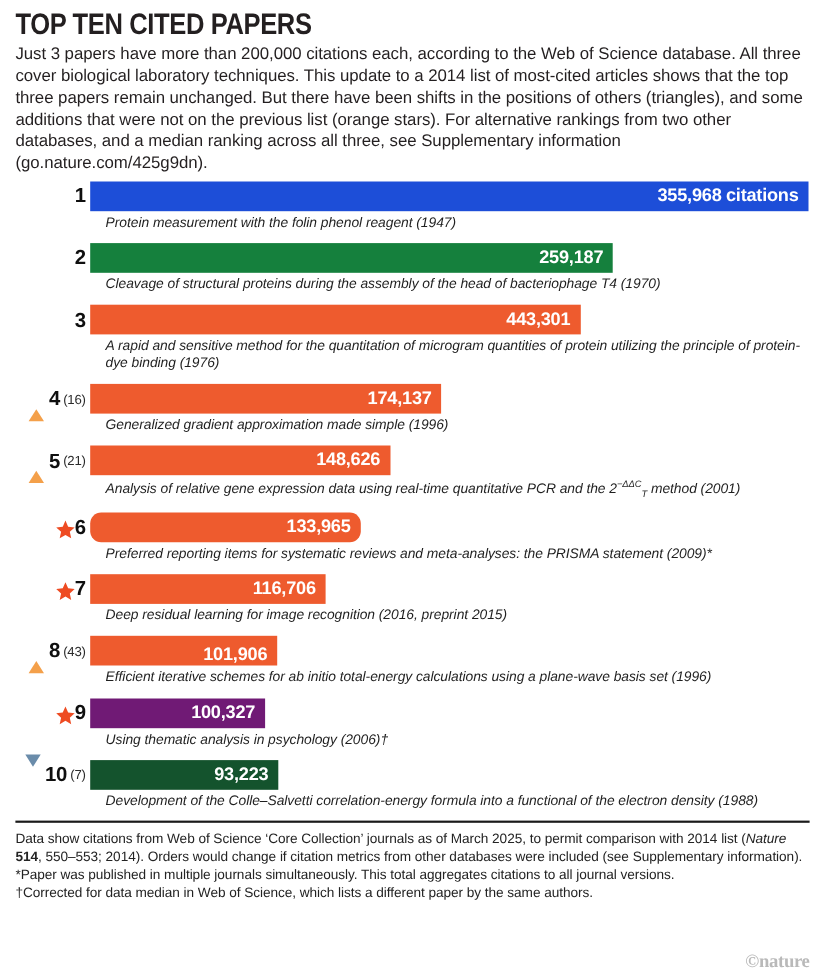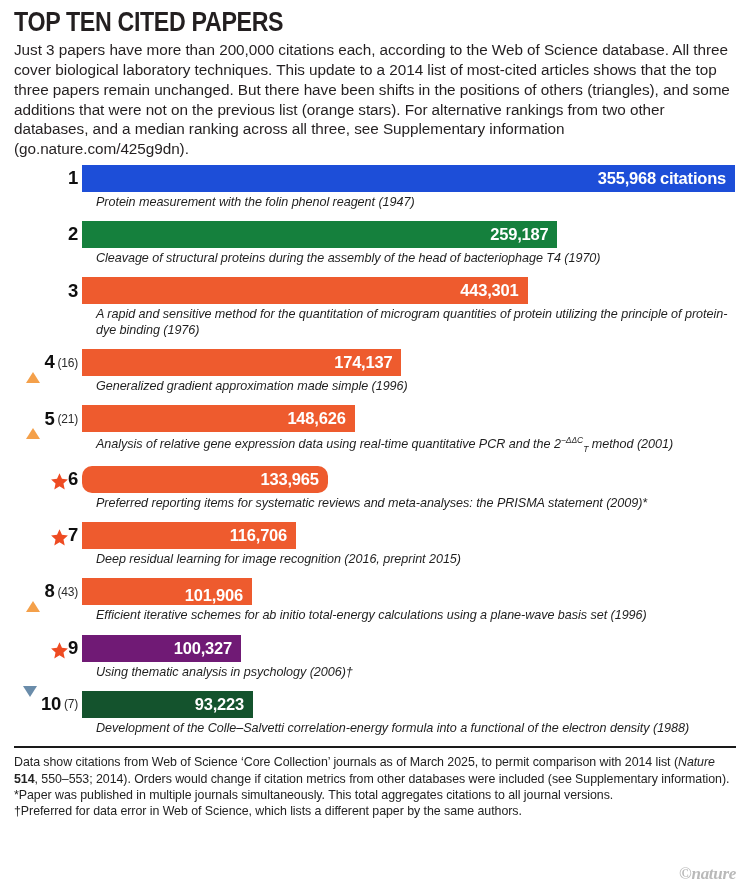--- a/index.html
+++ b/index.html
@@ -138,21 +138,20 @@
 
   .brand {
     position: absolute;
     right: 14px;
     bottom: 4px;
     font-size: 17px;
     font-weight: 700;
     color: #b9b9b9;
     font-family: "Liberation Serif", serif;
     letter-spacing: -0.3px;
-    font-style: italic;
   }
 </style>
 </head>
 <body>
 
 <div class="page">
 
   <h1 class="title">TOP TEN CITED PAPERS</h1>
 
   <p class="standfirst">Just 3 papers have more than 200,000 citations each, according to the Web of Science database. All three cover biological laboratory techniques. This update to a 2014 list of most-cited articles shows that the top three papers remain unchanged. But there have been shifts in the positions of others (triangles), and some additions that were not on the previous list (orange stars). For alternative rankings from two other databases, and a median ranking across all three, see Supplementary information (go.nature.com/425g9dn).</p>
@@ -321,17 +320,17 @@
         </div>
         <div class="caption">Development of the Colle–Salvetti correlation-energy formula into a functional of the electron density (1988)</div>
       </div>
     </div>
 
   <hr class="rule">
 
   <div class="footnotes">
     <p id="fn1">Data show citations from Web of Science ‘Core Collection’ journals as of March 2025, to permit comparison with 2014 list (<em>Nature</em> <b>514</b>, 550–553; 2014). Orders would change if citation metrics from other databases were included (see Supplementary information).</p>
     <p>*Paper was published in multiple journals simultaneously. This total aggregates citations to all journal versions.</p>
-    <p>†Preferred for data error in Web of Science, which lists a different paper by the same authors.</p>
+    <p>†Corrected for data median in Web of Science, which lists a different paper by the same authors.</p>
   </div>
 
   <div class="brand">©nature</div>
 </div>
 
 </body></html>

